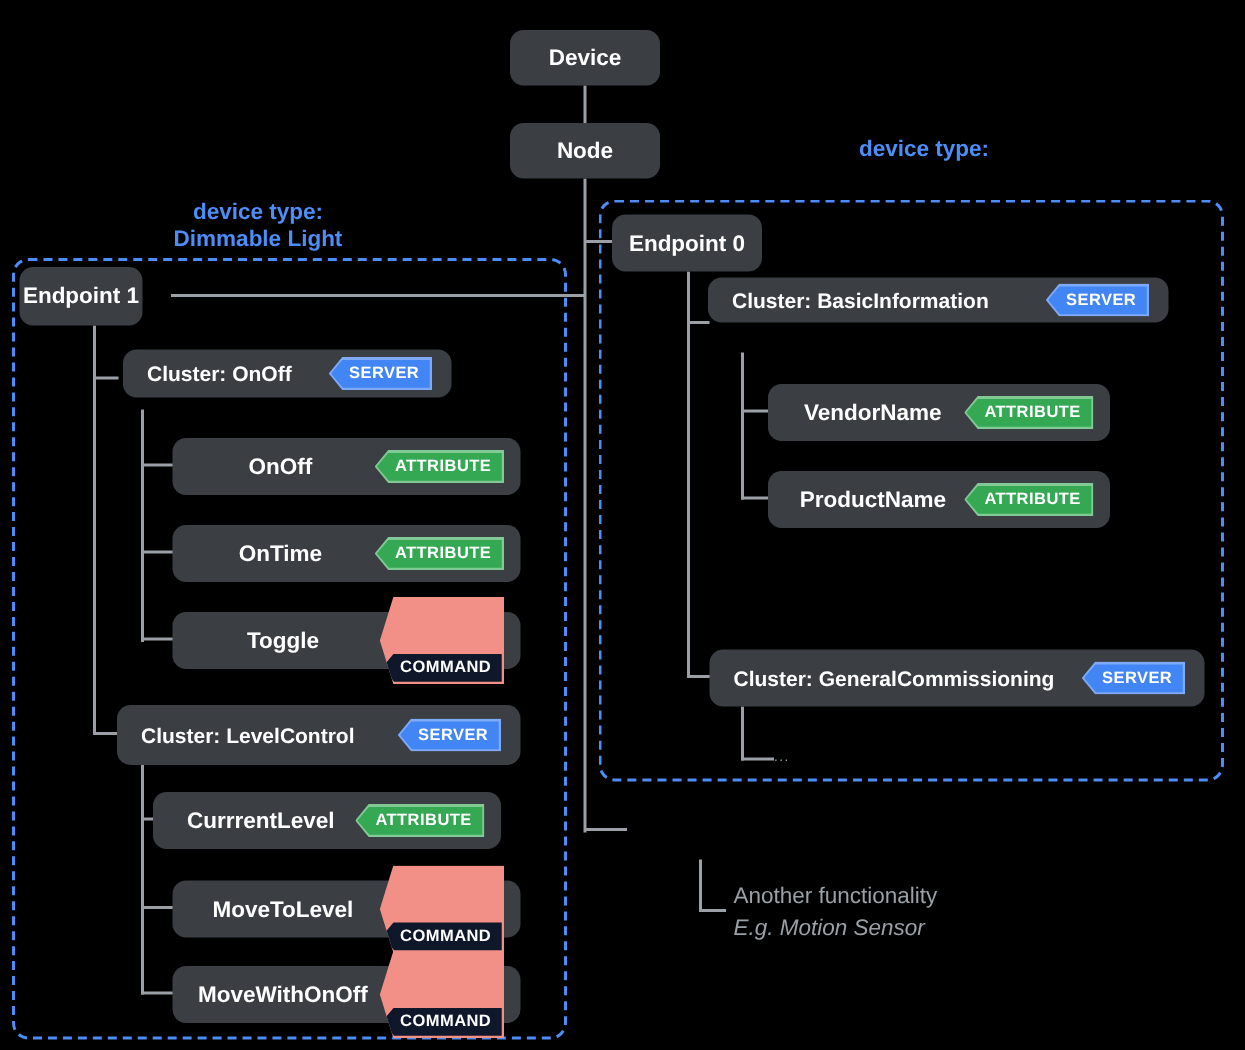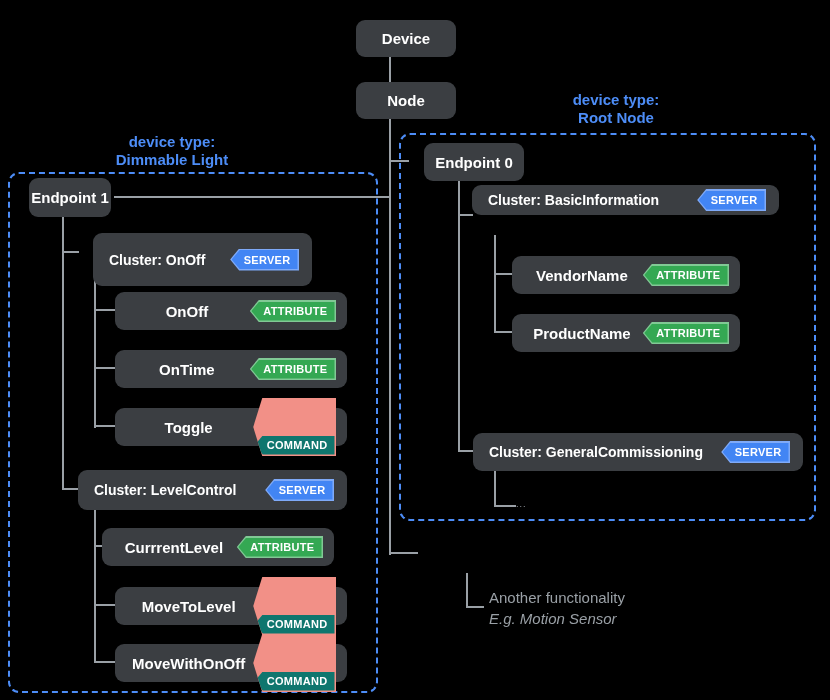--- a/index.html
+++ b/index.html
@@ -7,41 +7,41 @@
     position:relative;width:830px;height:700px;background:#000;overflow:hidden;
     font-family:"Liberation Sans","DejaVu Sans",sans-serif;
   }
   .hline,.vline{position:absolute;background:#9aa0a6;}
   .hline{height:2px;}
   .vline{width:2px;}
   .box{
     position:absolute;box-sizing:border-box;background:#3b3e42;border-radius:9px;
     color:#fff;font-weight:bold;display:flex;align-items:center;z-index:2;
   }
-  .plain{justify-content:center;font-size:15px;margin-left:16px;}
+  .plain{justify-content:center;font-size:15px;}
   .cluster{justify-content:space-between;padding:0 13px 0 16px;font-size:14px;gap:8px;}
   .leaf{padding:0 11px 0 9px;font-size:15px;}
   .leaf .lbl{flex:1;text-align:center;}
   .dashed{
     position:absolute;box-sizing:border-box;border:2px dashed #4d8df7;border-radius:11px;
     background:transparent;z-index:1;
   }
   .caption{
     position:absolute;color:#4d8df7;font-weight:bold;font-size:15px;line-height:18px;
     text-align:center;z-index:2;
   }
   .badge{flex:0 0 auto;clip-path:polygon(9px 0,100% 0,100% 100%,9px 100%,0 50%);padding:1.5px 1.5px;}
   .badge>span{
     display:block;clip-path:polygon(8px 0,100% 0,100% 100%,8px 100%,0 50%);
     font-size:11px;font-weight:bold;color:#fff;letter-spacing:.3px;
     padding:3.5px 7px 3.5px 12px;white-space:nowrap;
   }
   .b-server{background:#7faaf8;}   .b-server>span{background:#4285f4;}
   .b-attr{background:#81c995;}     .b-attr>span{background:#34a853;}
-  .b-cmd{background:#f29087;}      .b-cmd>span{background:#0f766e;margin-top:36px;}
+  .b-cmd{background:#f29087;}      .b-cmd>span{background:#0f172a;margin-top:36px;}
   .note{position:absolute;color:#9aa0a6;font-size:15px;line-height:21px;z-index:2;}
   .note .it{font-style:italic;}
   .ellipsis{position:absolute;color:#9aa0a6;font-size:9px;letter-spacing:1px;z-index:2;}
 </style>
 </head>
 <body>
 
 <div class="canvas">
 
   <div class="vline" style="left:389px;top:57px;height:25px"></div>
@@ -80,35 +80,34 @@
 
   <div class="dashed" style="left:8px;top:172px;width:370px;height:521px"></div>
   <div class="dashed" style="left:399px;top:133px;width:417px;height:388px"></div>
 
   <div class="caption" style="left:72px;top:133px;width:200px">
     <div>device type:</div>
     <div>Dimmable Light</div>
   </div>
   <div class="caption" style="left:511px;top:91px;width:210px">
     <div>device type:</div>
-    <div>Root Node</div>
   </div>
 
   <div class="box plain" style="left:340px;top:20px;width:100px;height:37px">
     <span class="lbl">Device</span>
   </div>
   <div class="box plain" style="left:340px;top:82px;width:100px;height:37px">
     <span class="lbl">Node</span>
   </div>
 
   <div class="box plain" style="left:13px;top:178px;width:82px;height:39px">
     <span class="lbl">Endpoint 1</span>
   </div>
 
-  <div class="box cluster" style="left:93px;top:233px;width:219px;height:53px">
+  <div class="box cluster" style="left:82px;top:233px;width:219px;height:32px">
     <span class="lbl">Cluster: OnOff</span>
     <span class="badge b-server">
         <span>SERVER</span>
       </span>
   </div>
   <div class="box leaf" style="left:115px;top:292px;width:232px;height:38px">
     <span class="lbl">OnOff</span>
     <span class="badge b-attr">
         <span>ATTRIBUTE</span>
       </span>

